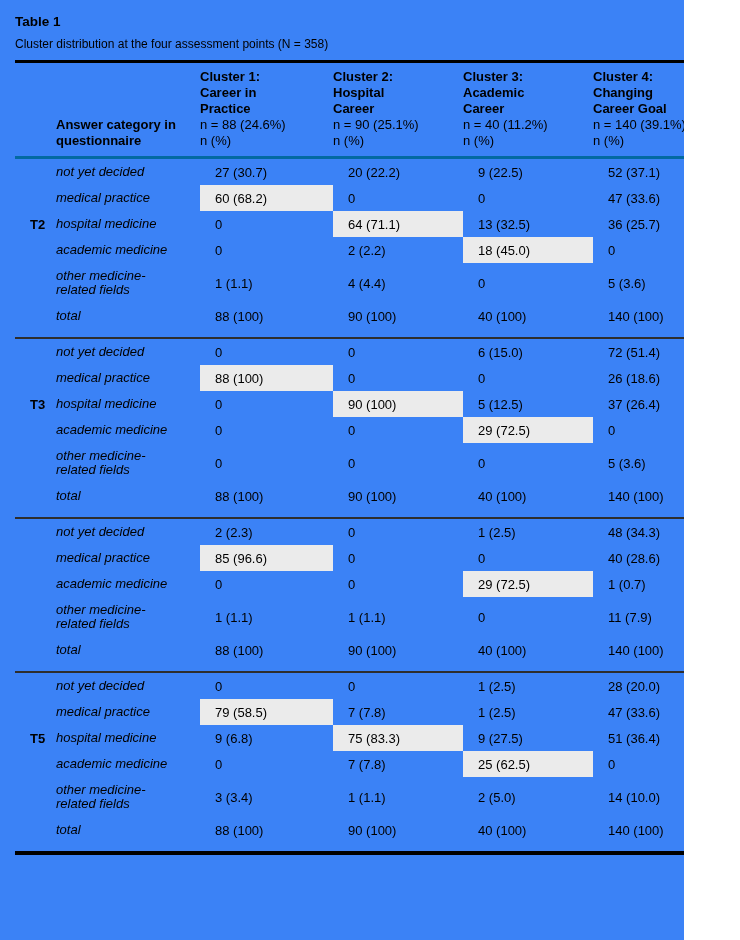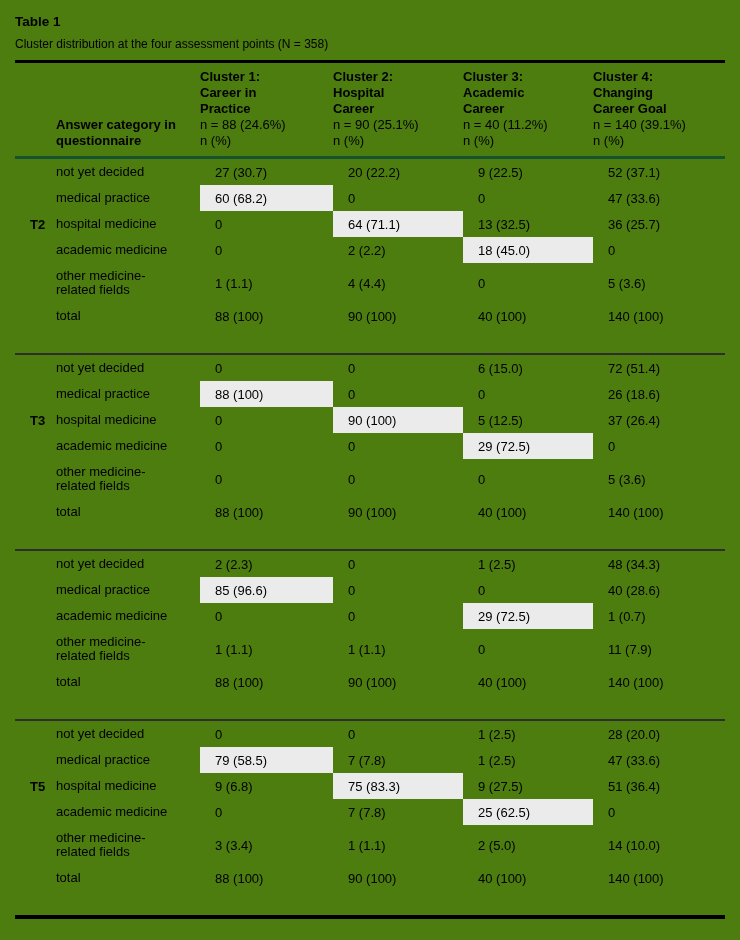--- a/index.html
+++ b/index.html
@@ -4,23 +4,23 @@
 <style>
   html, body { margin: 0; padding: 0; background: #ffffff; }
   body {
     width: 740px; height: 940px;
     color: #000;
     font-family: "Liberation Sans", sans-serif;
     -webkit-font-smoothing: antialiased;
   }
   .page {
     box-sizing: border-box;
-    width: 740px; height: 940px;
+    width: 684px; height: 940px;
     padding: 13px 15px 0 15px;
-    background: #4d7c0f;
+    background: #3b82f6;
     overflow: hidden;
   }
   .title {
     font-size: 13.5px; font-weight: bold; line-height: 18px;
     margin-bottom: 4px;
   }
   .subtitle {
     font-size: 12px; line-height: 18px;
     margin-bottom: 7px;
   }
@@ -28,40 +28,40 @@
     border-collapse: collapse;
     table-layout: fixed;
     width: 710px;
     border-top: 3px solid #000;
     border-bottom: 4px solid #000;
   }
   thead th {
     text-align: left;
     font-size: 13px;
     padding: 6px 0 7px 0;
-    border-bottom: 3px solid #14532d;
+    border-bottom: 3px solid #0369a1;
     vertical-align: top;
     font-weight: normal;
   }
   thead th.corner { vertical-align: bottom; }
   .h-line  { line-height: 16px; font-weight: bold; white-space: nowrap; }
   .h-sub   { line-height: 16px; font-weight: normal; white-space: nowrap; }
   tbody td {
     font-size: 13px;
     height: 26px;
     padding: 0;
     vertical-align: middle;
     white-space: nowrap;
   }
   td.tcol   { font-weight: bold; padding-left: 15px; }
-  td.catcol { line-height: 14px; white-space: normal; }
+  td.catcol { line-height: 14px; white-space: normal; font-style: italic; }
   td.datacol{ padding-left: 15px; }
   td.hl     { background: var(--hl, #ebebeb); }
   tr.two-line td { height: 40px; }
-  tr.total-row td { padding-bottom: 24px; border-bottom: 2px solid #2e2e2e; }
+  tr.total-row td { padding-bottom: 8px; border-bottom: 2px solid #2e2e2e; }
   tbody.section:last-of-type tr.total-row td { border-bottom: none; }
 </style>
 </head>
 <body>
 
 <div class="page">
   <div class="title">Table 1</div>
   <div class="subtitle">Cluster distribution at the four assessment points (N = 358)</div>
 
   <table class="cluster-table">

